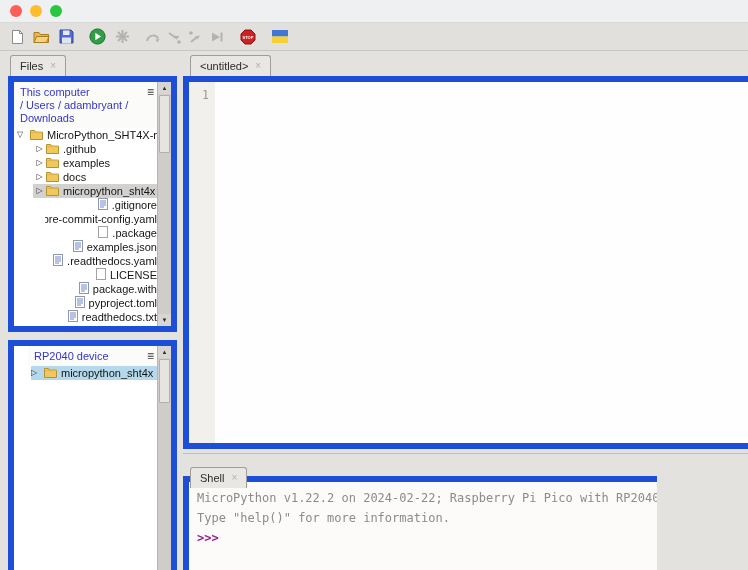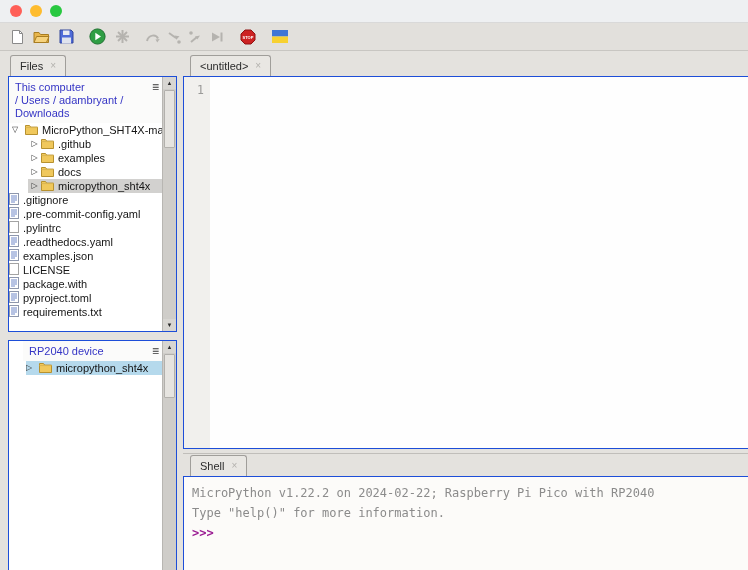--- a/index.html
+++ b/index.html
@@ -16,36 +16,36 @@
   .tl.yellow{left:30px;background:#febc2e;}
   .tl.green{left:50px;background:#28c840;}
   
   .toolbar{position:absolute;left:0;top:23px;width:748px;height:27px;background:#e2e0dc;border-bottom:1px solid #c8c6c2;display:flex;align-items:center;}
   .tbtn{width:18px;height:18px;display:flex;align-items:center;justify-content:center;flex:none;}
   .tbtn.disabled{opacity:.38;}
   
   .tab{position:absolute;height:21px;background:#e9e7e3;border:1px solid #a09e9a;border-bottom:none;border-radius:3px 3px 0 0;display:flex;align-items:center;padding:0 9px;font-size:11px;color:#2b2b2b;box-sizing:border-box;z-index:3;}
   .tab .close{margin-left:7px;color:#b3b1ad;font-size:10px;line-height:10px;}
   
-  .panel{position:absolute;background:#ffffff;border:1px solid #1d4ed8;box-sizing:border-box;overflow:hidden;z-index:1;}
+  .panel{position:absolute;background:#ffffff;border:6px solid #1d4ed8;box-sizing:border-box;overflow:hidden;z-index:1;}
   .files-panel{left:8px;top:76px;width:169px;height:256px;}
   .device-panel{left:8px;top:340px;width:169px;height:230px;border-bottom:none;padding-left:14px;}
   .editor-panel{left:183px;top:76px;width:565px;height:373px;border-right:none;background:#fefefe;}
   .shell-strip{position:absolute;left:183px;top:453px;width:565px;height:23px;background:#e4e2de;border-top:1px solid #c0beba;z-index:1;}
-  .shell-panel{left:183px;top:476px;width:565px;height:94px;border-right:none;border-bottom:none;background:#fcfbf9;padding:6px 0 0 8px;z-index:2;}
+  .shell-panel{left:183px;top:476px;width:474px;height:94px;border-right:none;border-bottom:none;background:#fcfbf9;padding:6px 0 0 8px;z-index:2;}
   
   .panel-head{background:#fbfbfa;padding:4px 18px 3px 6px;font-size:11px;line-height:13px;color:#3535c5;position:relative;}
   .panel-head .menu{position:absolute;right:17px;top:4px;color:#333;font-size:12px;line-height:12px;}
   .crumb{color:#3535c5;}
   
   .tree{position:relative;}
   .row{height:14px;display:flex;align-items:center;font-size:11px;color:#151515;white-space:nowrap;overflow:hidden;margin-right:14px;}
   .indent-0{margin-left:3px;}
   .indent-1{margin-left:19px;text-align:center;}
-  .indent-2{}
+  .indent-2{margin-left:31px;justify-content:flex-end;}
   .selected-inactive{background:#d2d1cf;}
   .selected-active{background:#b5d9ec;}
   .expander{display:none;width:13px;flex:none;font-size:8px;color:#3a3a3a;line-height:8px;}
   .expander-open .expander,.expander-closed .expander{display:inline-block;}
   .expander-open .expander::before{content:"▽";}
   .expander-closed .expander::before{content:"▷";}
   .ficon{display:none;margin-right:4px;flex:none;}
   .type-folder .icon-folder{display:inline-block;}
   .type-text-file .icon-text-file{display:inline-block;}
   .type-plain-file .icon-plain-file{display:inline-block;}
@@ -252,57 +252,57 @@
         <span class="rlabel">.pre-commit-config.yaml</span>
       </div>
 
       <div class="row type-plain-file indent-2">
 
         <span class="ficon icon-plain-file">
           <svg width="10" height="12" viewBox="0 0 10 12">
             <rect x=".5" y=".5" width="9" height="11" fill="#ffffff" stroke="#a3a3a3"></rect>
           </svg>
         </span>
-        <span class="rlabel">.pylintrc</span>
+        <span class="rlabel">.package</span>
+      </div>
+
+      <div class="row type-text-file indent-2">
+
+        <span class="ficon icon-text-file">
+          <svg width="10" height="12" viewBox="0 0 10 12">
+            <rect x=".5" y=".5" width="9" height="11" fill="#ffffff" stroke="#8e97ad"></rect>
+            <g stroke="#6f87c8">
+              <line x1="2" y1="3" x2="8" y2="3"></line>
+              <line x1="2" y1="5" x2="8" y2="5"></line>
+              <line x1="2" y1="7" x2="8" y2="7"></line>
+              <line x1="2" y1="9" x2="6" y2="9"></line>
+            </g>
+          </svg>
+        </span>
+
+        <span class="rlabel">examples.json</span>
       </div>
 
       <div class="row type-text-file indent-2">
 
         <span class="ficon icon-text-file">
           <svg width="10" height="12" viewBox="0 0 10 12">
             <rect x=".5" y=".5" width="9" height="11" fill="#ffffff" stroke="#8e97ad"></rect>
             <g stroke="#6f87c8">
               <line x1="2" y1="3" x2="8" y2="3"></line>
               <line x1="2" y1="5" x2="8" y2="5"></line>
               <line x1="2" y1="7" x2="8" y2="7"></line>
               <line x1="2" y1="9" x2="6" y2="9"></line>
             </g>
           </svg>
         </span>
 
         <span class="rlabel">.readthedocs.yaml</span>
       </div>
 
-      <div class="row type-text-file indent-2">
-
-        <span class="ficon icon-text-file">
-          <svg width="10" height="12" viewBox="0 0 10 12">
-            <rect x=".5" y=".5" width="9" height="11" fill="#ffffff" stroke="#8e97ad"></rect>
-            <g stroke="#6f87c8">
-              <line x1="2" y1="3" x2="8" y2="3"></line>
-              <line x1="2" y1="5" x2="8" y2="5"></line>
-              <line x1="2" y1="7" x2="8" y2="7"></line>
-              <line x1="2" y1="9" x2="6" y2="9"></line>
-            </g>
-          </svg>
-        </span>
-
-        <span class="rlabel">examples.json</span>
-      </div>
-
       <div class="row type-plain-file indent-2">
 
         <span class="ficon icon-plain-file">
           <svg width="10" height="12" viewBox="0 0 10 12">
             <rect x=".5" y=".5" width="9" height="11" fill="#ffffff" stroke="#a3a3a3"></rect>
           </svg>
         </span>
         <span class="rlabel">LICENSE</span>
       </div>
 
@@ -348,21 +348,21 @@
             <rect x=".5" y=".5" width="9" height="11" fill="#ffffff" stroke="#8e97ad"></rect>
             <g stroke="#6f87c8">
               <line x1="2" y1="3" x2="8" y2="3"></line>
               <line x1="2" y1="5" x2="8" y2="5"></line>
               <line x1="2" y1="7" x2="8" y2="7"></line>
               <line x1="2" y1="9" x2="6" y2="9"></line>
             </g>
           </svg>
         </span>
 
-        <span class="rlabel">requirements.txt</span>
+        <span class="rlabel">readthedocs.txt</span>
       </div>
     </div>
   <div class="sbar">
     <div class="sbtn up">▲</div>
     <div class="sthumb" style="top:13px;height:56px"></div>
     <div class="sbtn down">▼</div>
   </div>
 </div>
 
 <div class="panel device-panel">
@@ -395,21 +395,21 @@
   <span class="close">×</span>
 </div>
 
 <div class="panel editor-panel">
   <div class="gutter">
     <span>1</span>
   </div>
 </div>
 
 <div class="shell-strip"></div>
-<div class="tab" style="left:190px;top:455px">
+<div class="tab" style="left:190px;top:467px">
   <span>Shell</span>
   <span class="close">×</span>
 </div>
 
 <div class="panel shell-panel">
 
     <div class="shell-line kind-output">MicroPython v1.22.2 on 2024-02-22; Raspberry Pi Pico with RP2040</div>
 
     <div class="shell-line kind-output">Type "help()" for more information.</div>
 

